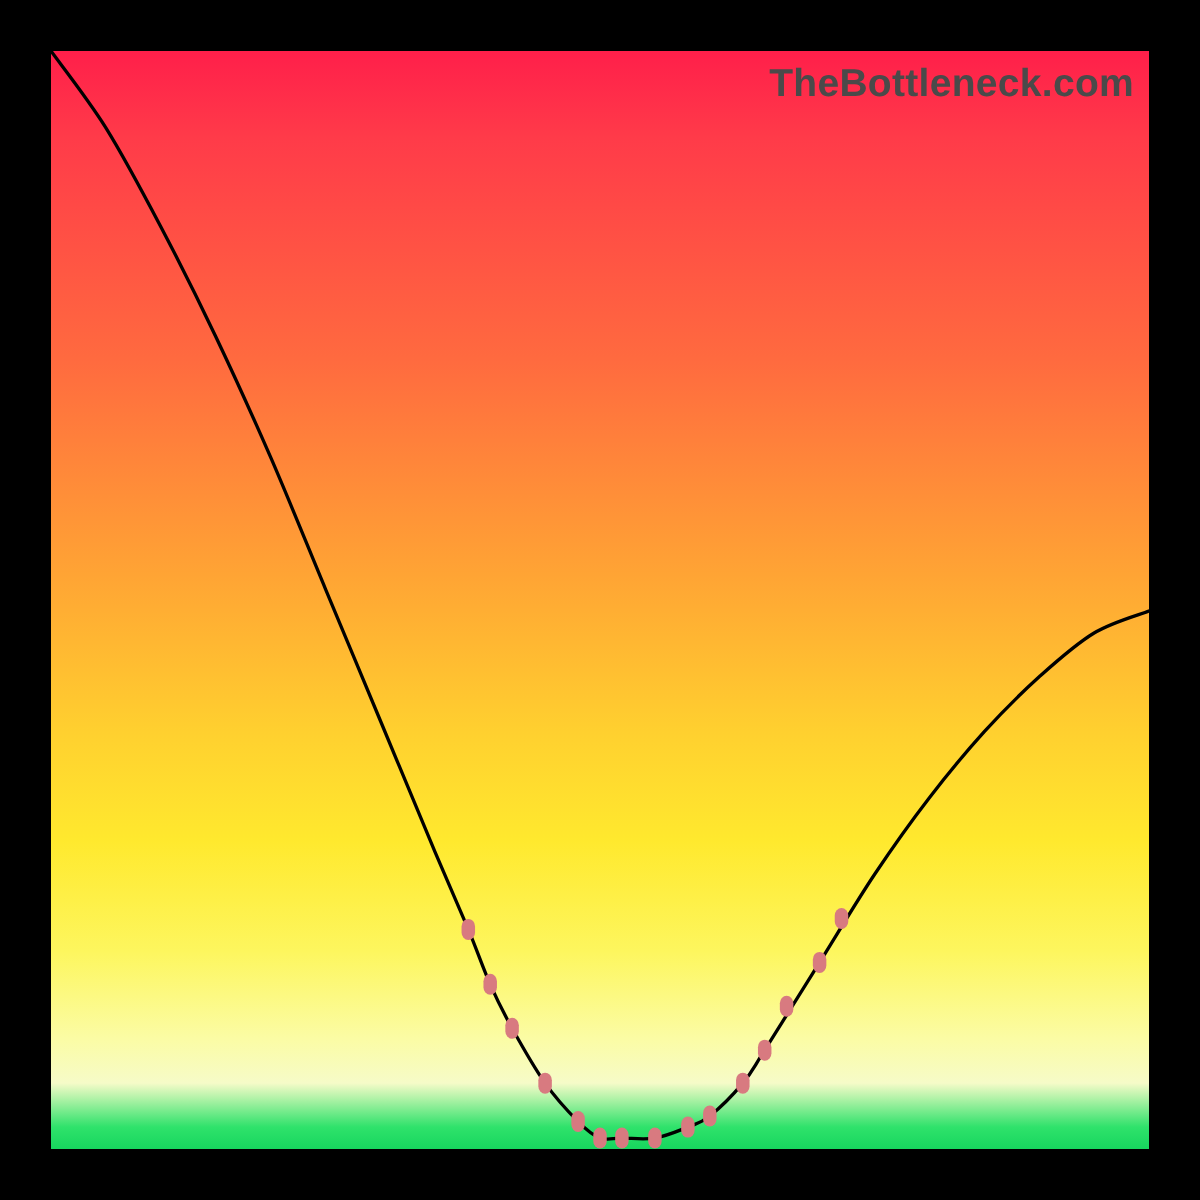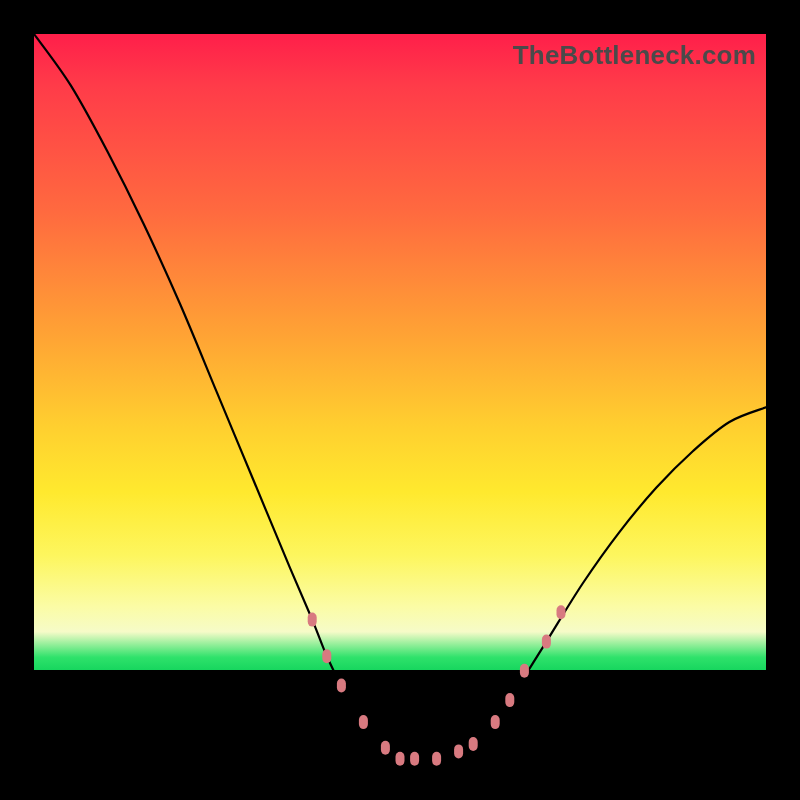--- a/index.html
+++ b/index.html
@@ -17,21 +17,21 @@
     left: 0;
     width: 800px;
     height: 800px;
     background: #000;
   }
   .plot-area {
     position: absolute;
     top: 34px;
     left: 34px;
     width: 732px;
-    height: 636px;
+    height: 732px;
     
     background: linear-gradient(
       to bottom,
       #ff1f4a 0%,
       #ff3b49 8%,
       #ff6a3f 28%,
       #ffa534 48%,
       #ffd02f 62%,
       #ffe92e 72%,
       #fdf65e 82%,

